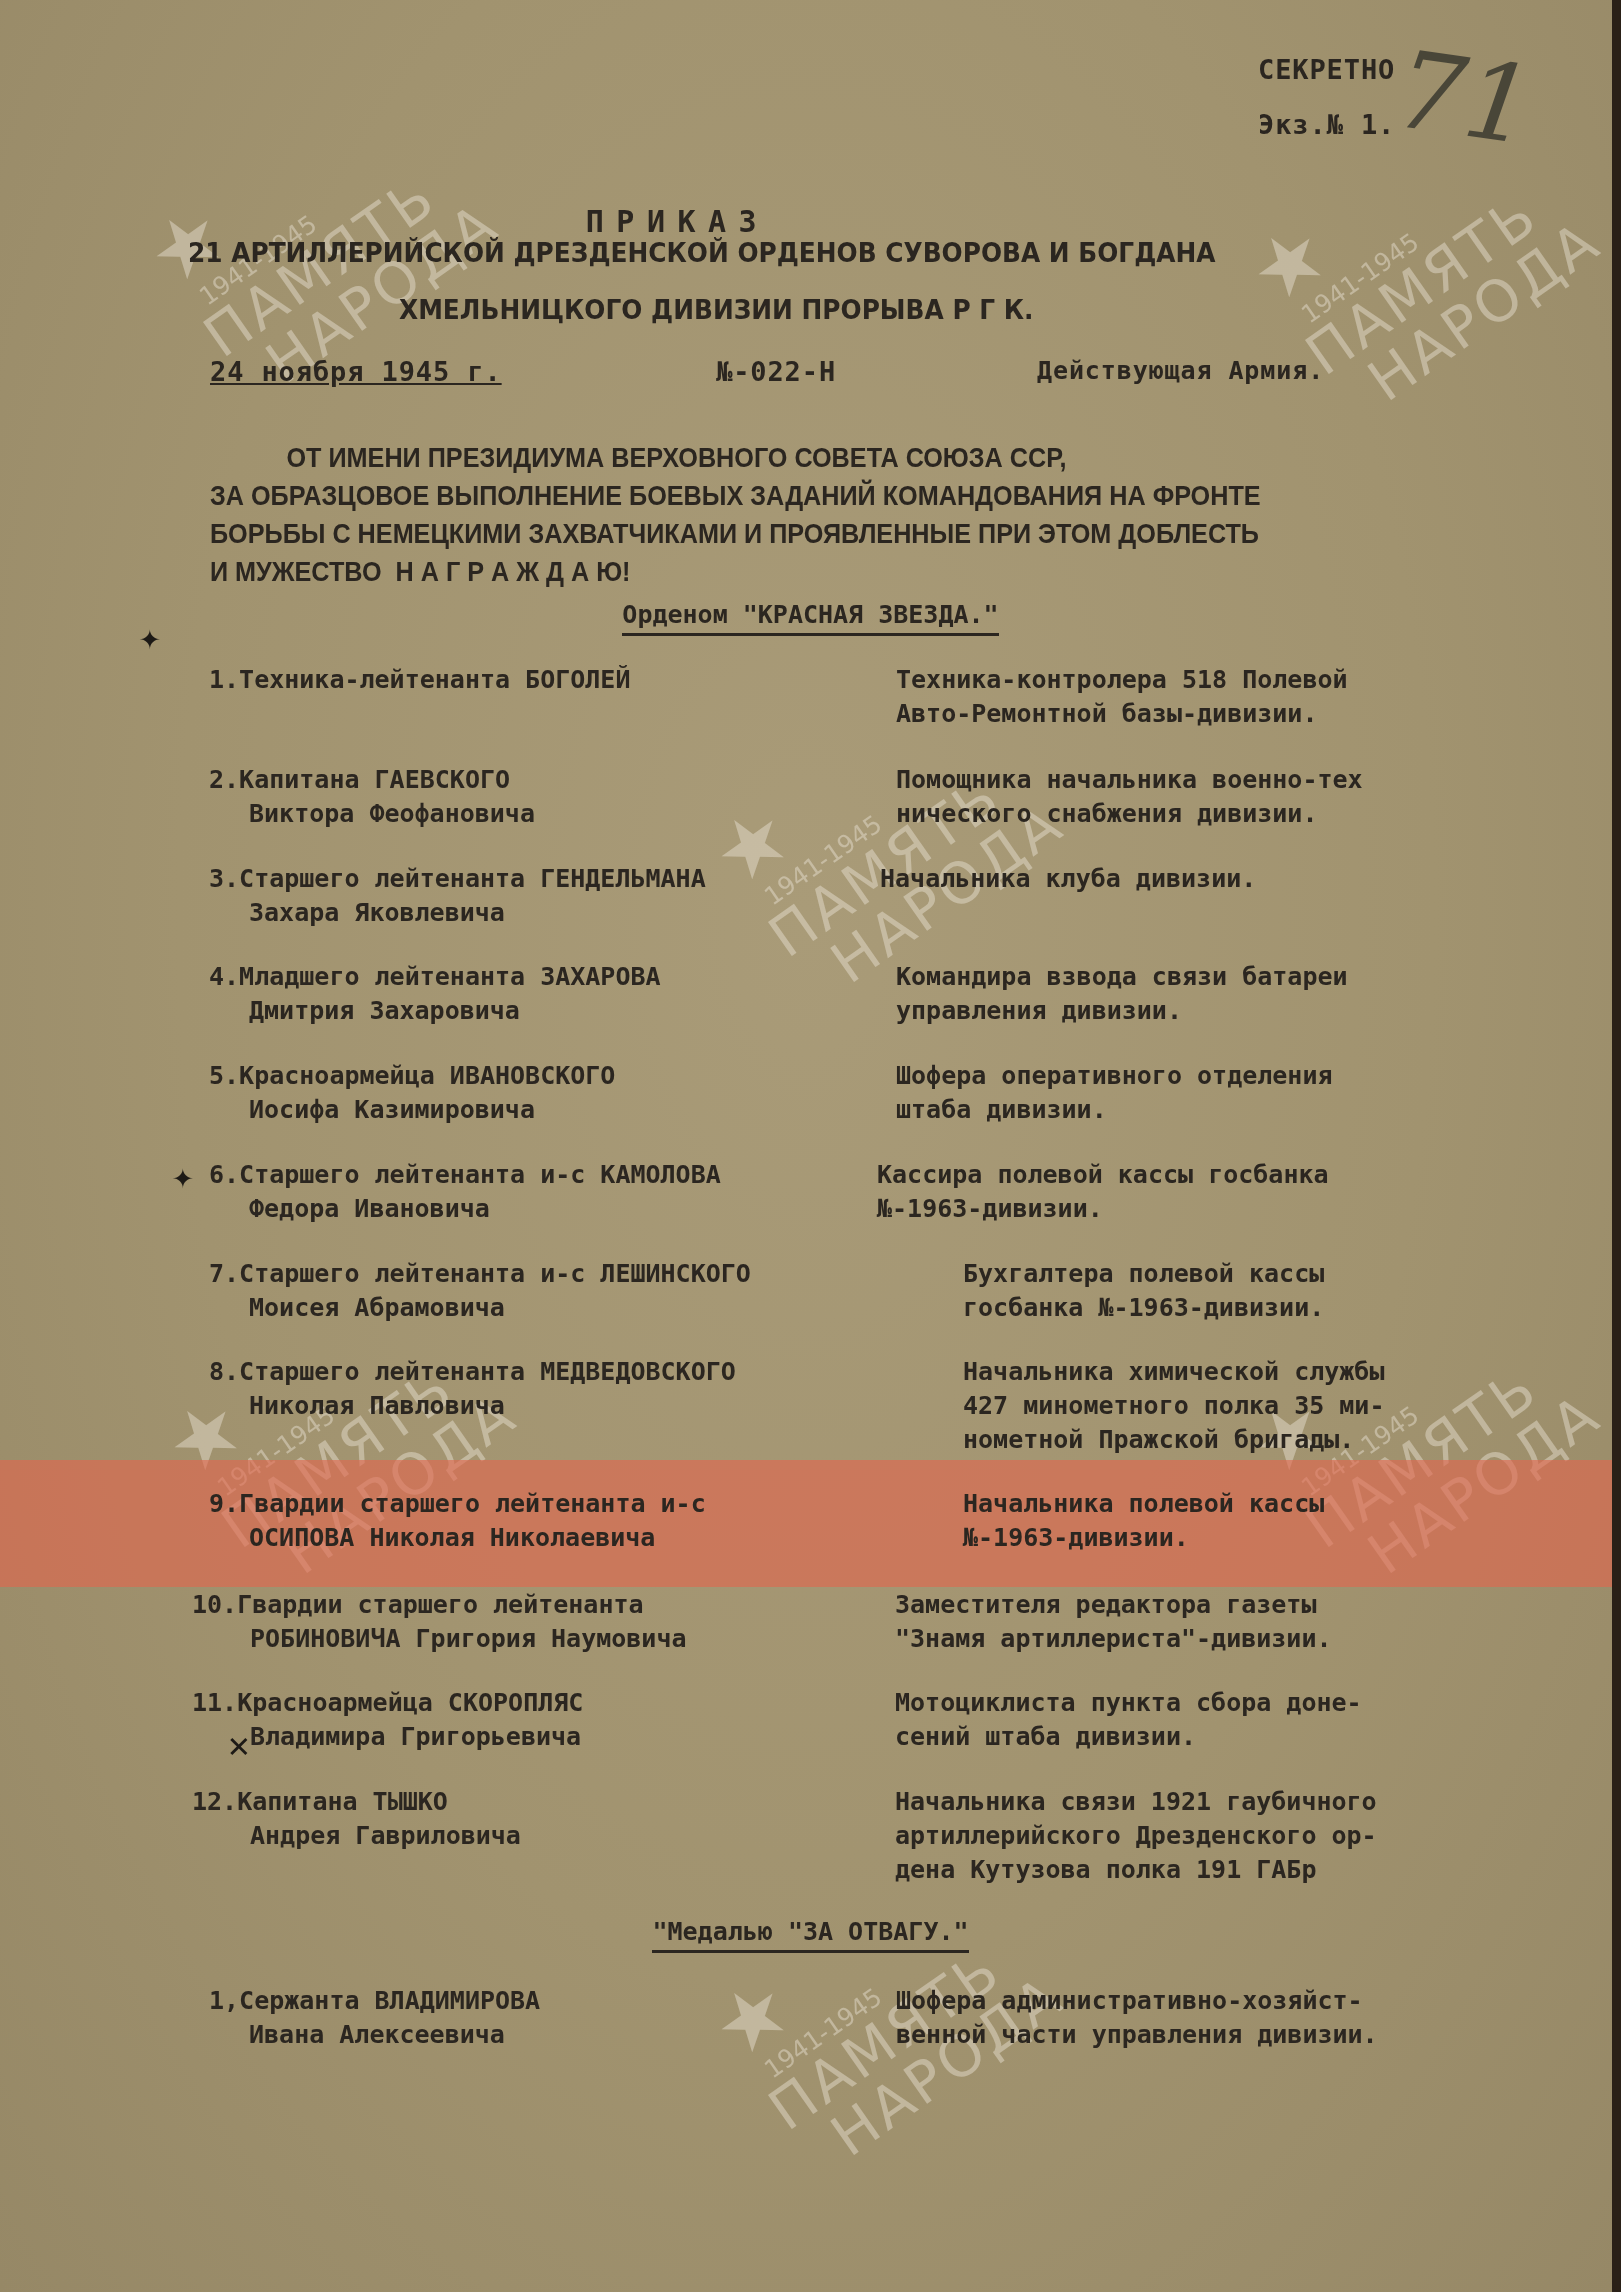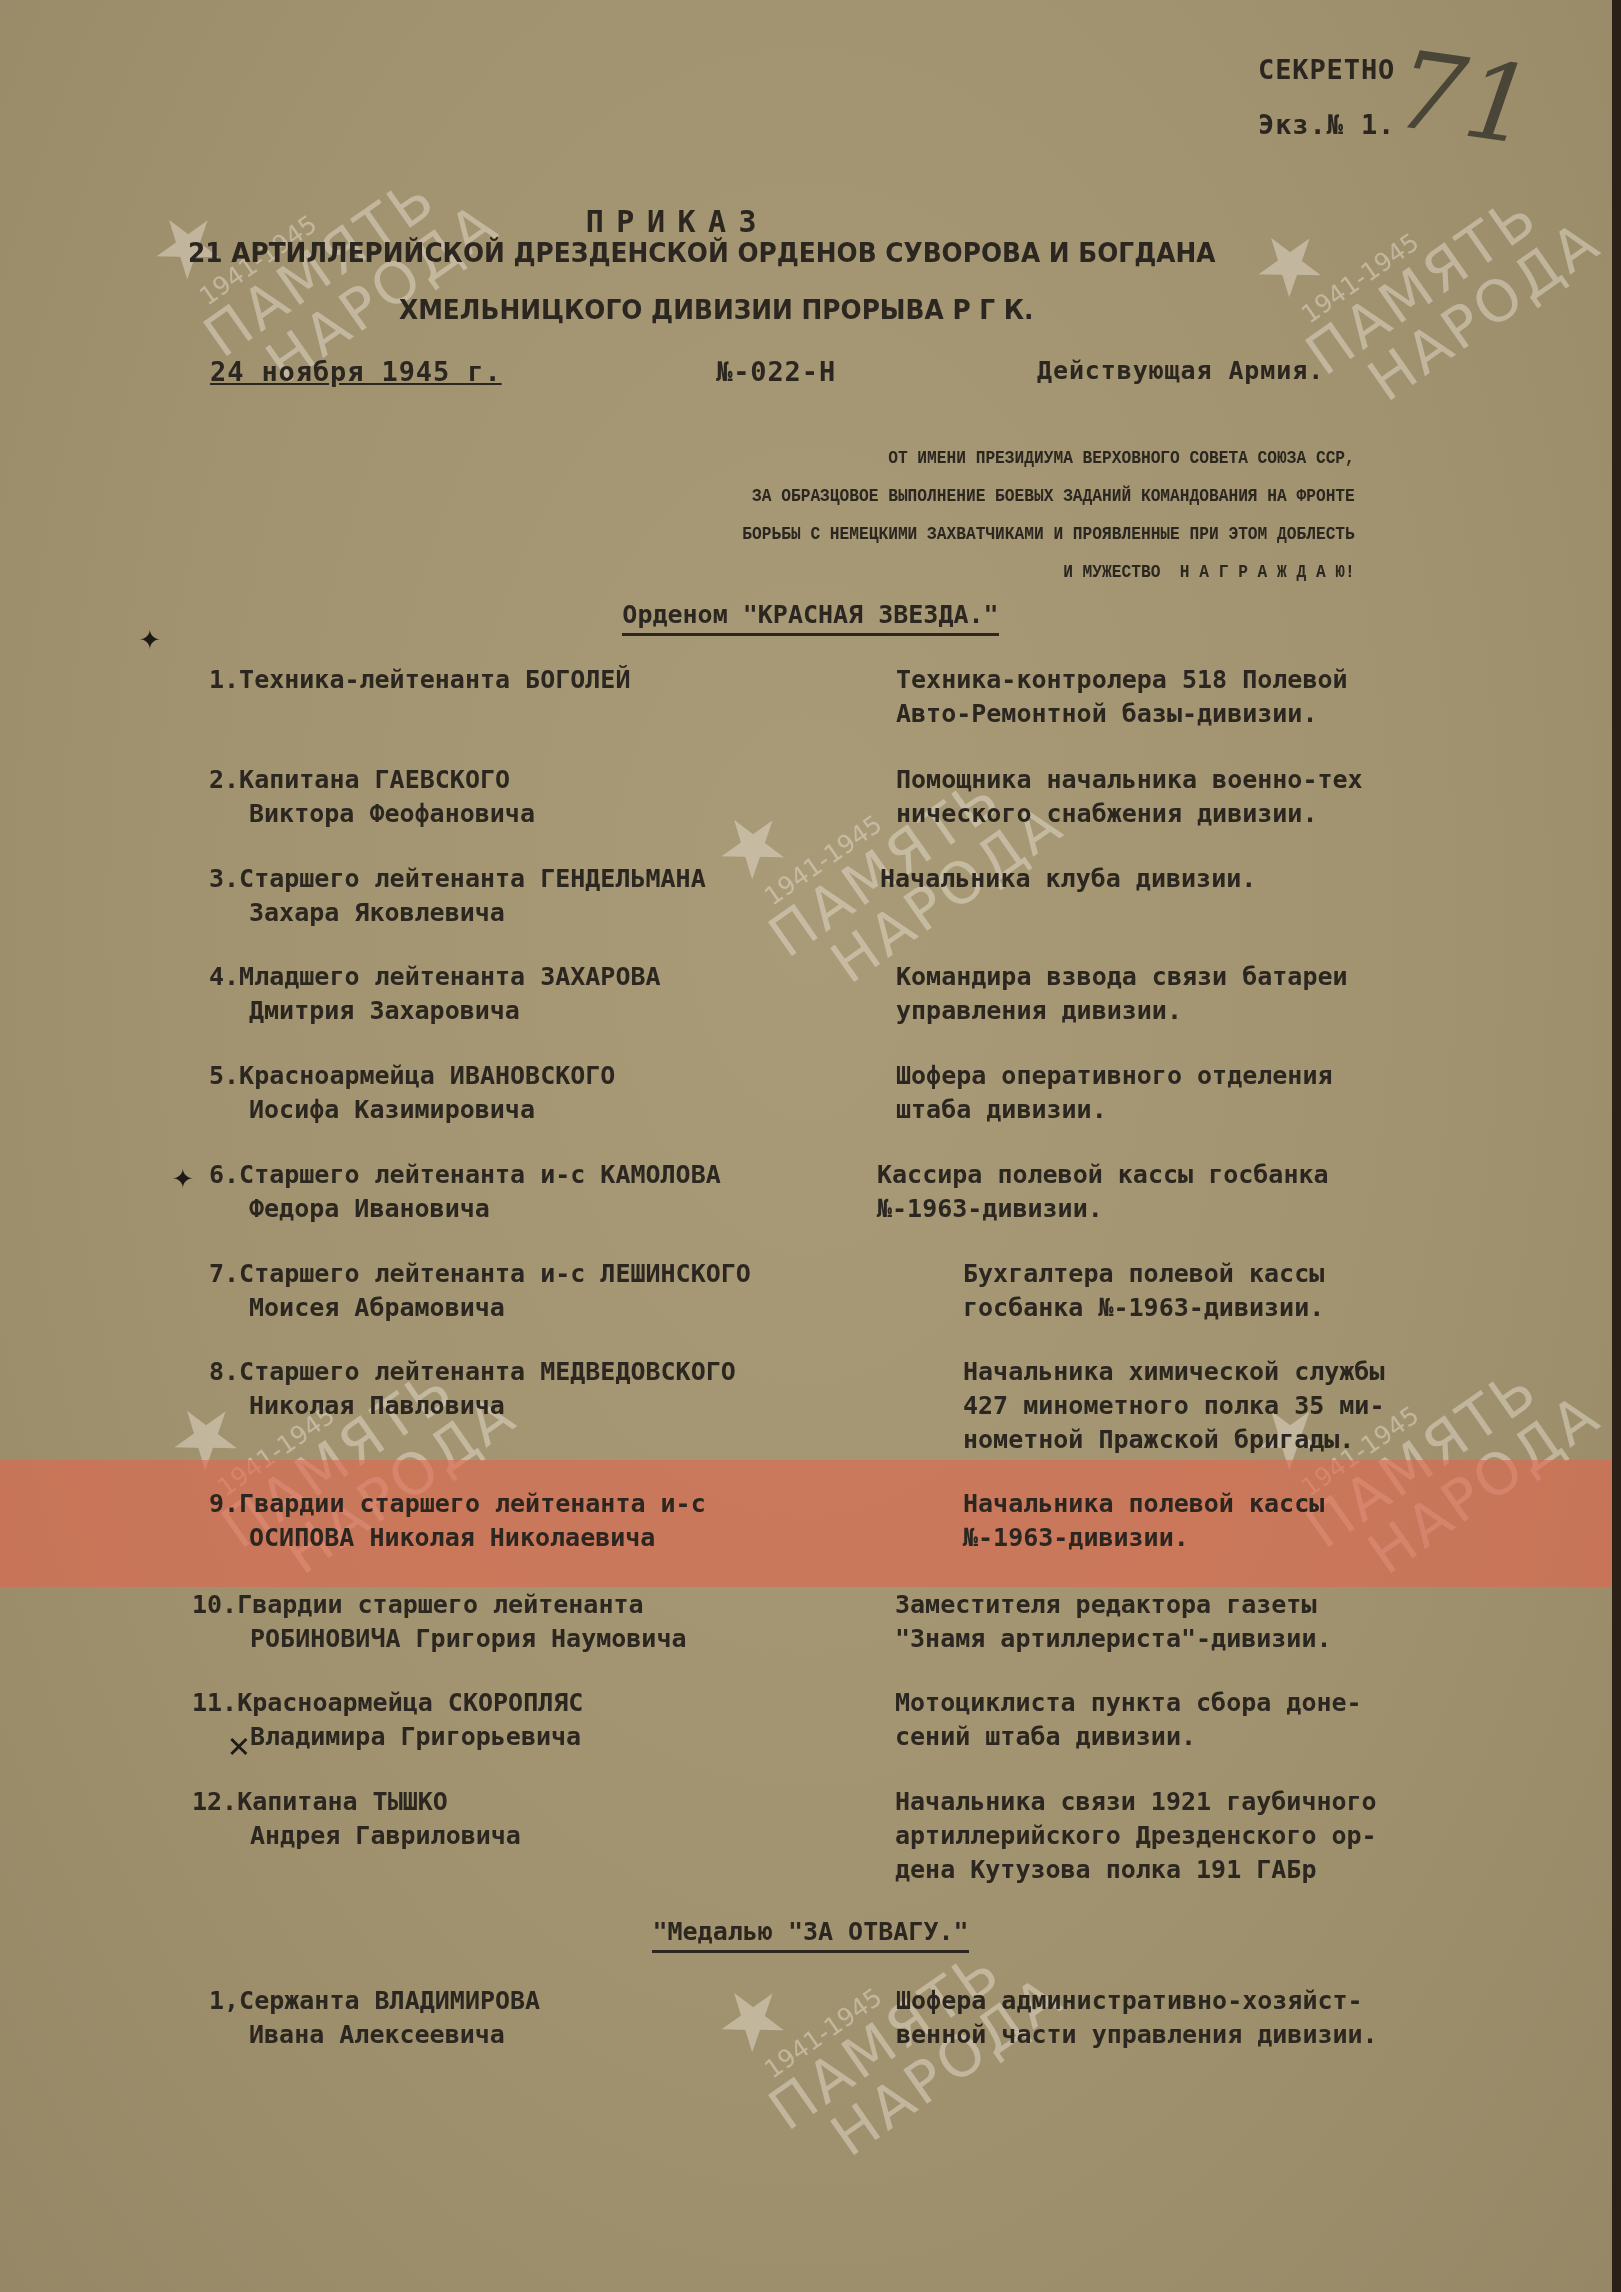--- a/index.html
+++ b/index.html
@@ -18,21 +18,21 @@
   .typed { position: absolute; white-space: pre; font-weight: bold; letter-spacing: 0.9px; }
   .t-secret { left: 1258px; top: 54px; font-size: 27px; }
   .t-copy { left: 1258px; top: 109px; font-size: 27px; }
   .handwritten { position: absolute; left: 1397px; top: 36px; font-family: "DejaVu Serif", serif; font-size: 107px; color: #3b3a30; font-style: italic; transform: rotate(8deg); opacity: .85; }
   .t-title { left: 0; width: 1355px; text-align: center; top: 204px; font-size: 30px; letter-spacing: 12.5px; }
   .t-sub1 { left: 188px; top: 237px; font-size: 27px; font-family: "DejaVu Sans", sans-serif; letter-spacing: 0; transform: scaleX(.92); transform-origin: left; }
   .t-sub2 { left: 399px; top: 294px; font-size: 27px; font-family: "DejaVu Sans", sans-serif; letter-spacing: 0; transform: scaleX(.92); transform-origin: left; }
   .t-date { left: 210px; top: 356px; font-size: 27px; text-decoration: underline; }
   .t-num { left: 716px; top: 356px; font-size: 27px; }
   .t-army { left: 1037px; top: 356px; font-size: 25px; }
-  .preamble { position: absolute; left: 210px; top: 439px; width: 1272px; font-size: 18px; font-weight: bold; line-height: 38px; font-family: Liberation Mono, monospace; text-align: right; }
+  .preamble { position: absolute; left: 210px; top: 439px; width: 1272px; font-size: 28px; font-weight: bold; line-height: 38px; font-family: Liberation Sans, sans-serif; }
   .preamble div { white-space: pre; transform: scaleX(.9); transform-origin: left; }
   .section-head { position: absolute; left: 0; width: 1621px; text-align: center; font-size: 25px; font-weight: bold; }
   .section-head span { border-bottom: 3.6px solid #2b2620; padding-bottom: 3.6px; }
   .sh-1 { top: 600px; }
   .sh-2 { top: 1917px; }
   .highlight { position: absolute; left: 0; top: 1460px; width: 1612px; height: 127px; background: rgba(226, 101, 78, 0.62); }
   .row { position: absolute; left: 193px; width: 1343px; font-size: 25px; font-weight: bold; }
   .row .left { position: absolute; left: 16px; top: 0; width: 699px; line-height: 34px; }
   .row .right { position: absolute; top: 0; line-height: 34px; }
   .row .line { white-space: pre; }

